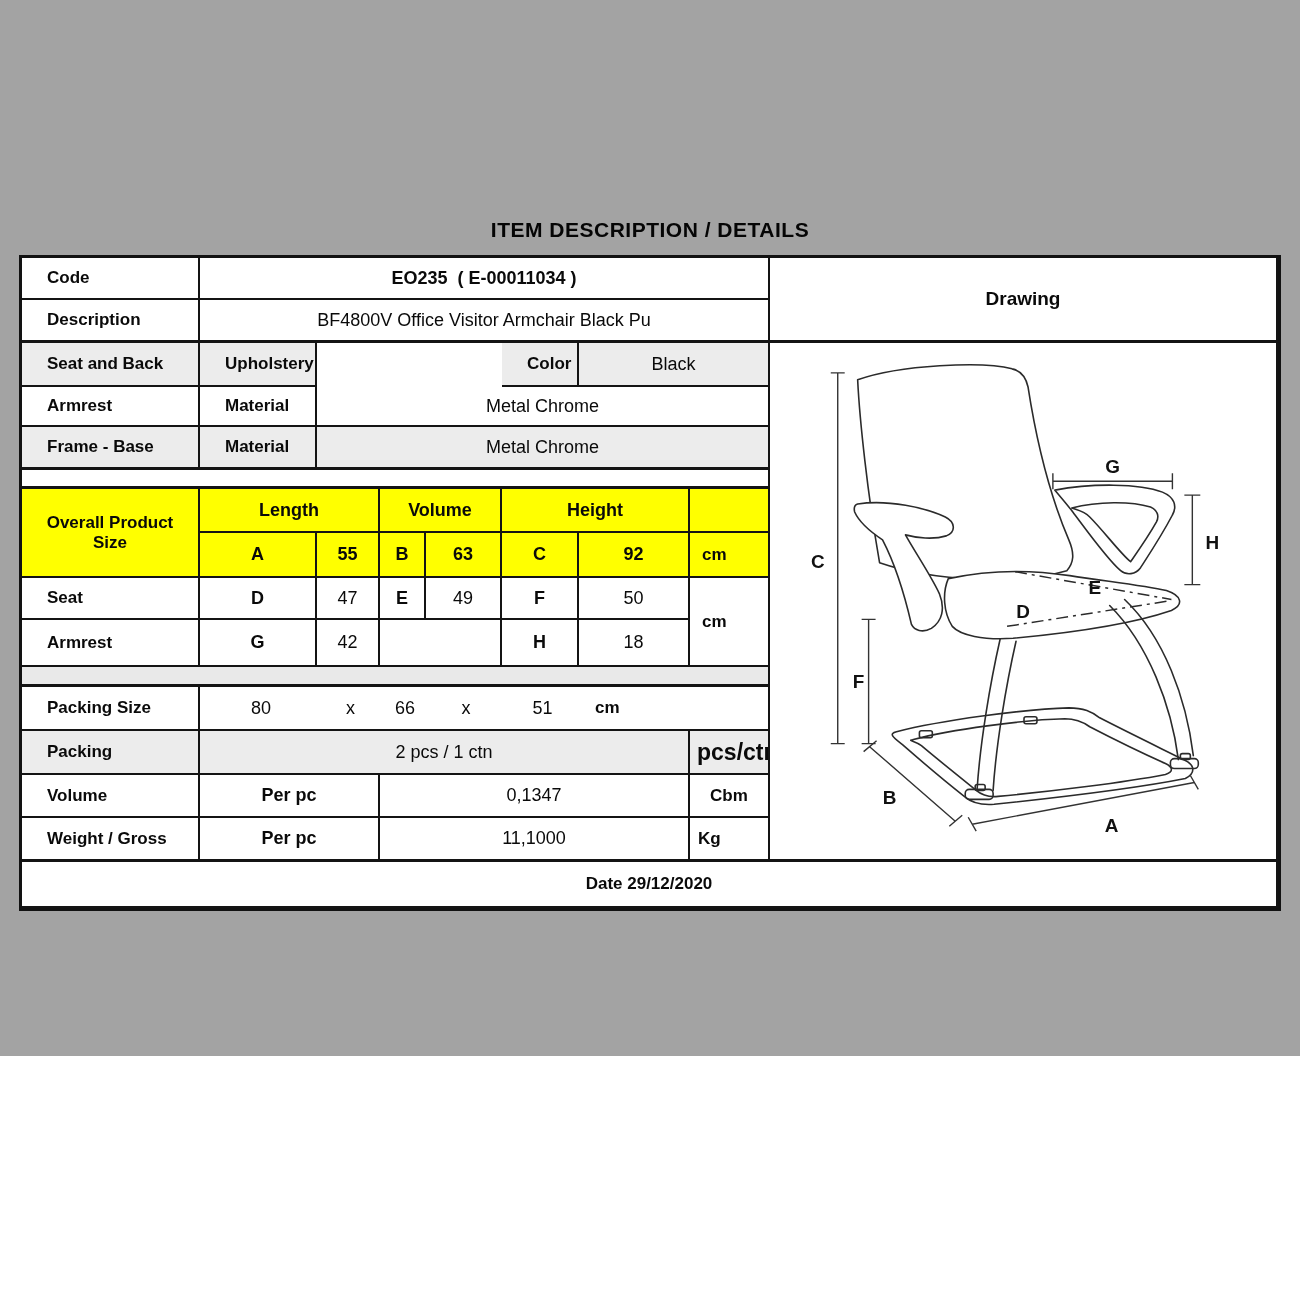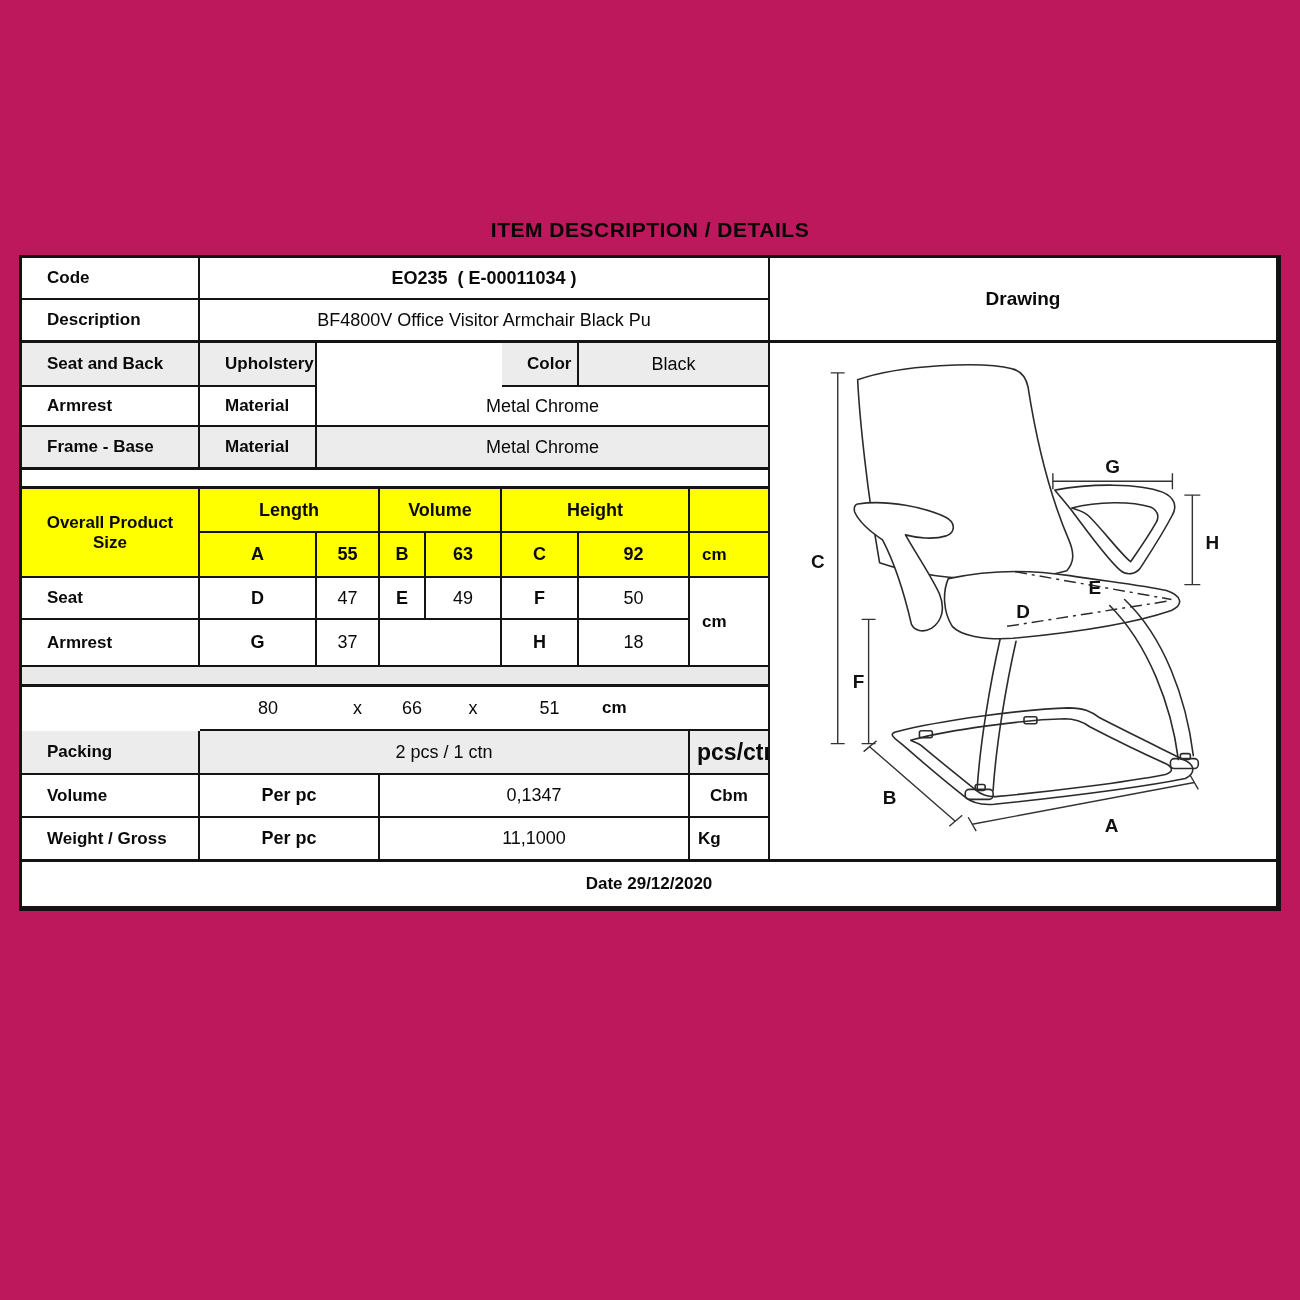--- a/index.html
+++ b/index.html
@@ -1,20 +1,20 @@
 <!DOCTYPE html>
 <html><head>
 <meta charset="utf-8">
 <style>
   * { box-sizing: border-box; margin: 0; padding: 0; }
   html,body { background:#ffffff; }
   .page {
     position: relative;
-    width: 1300px; height: 1300px;
-    background: #be185d;
+    width: 1300px; height: 1056px;
+    background: #a3a3a3;
     font-family: "Liberation Sans", sans-serif;
     color: #0a0a0a;
   }
   .title {
     position: absolute;
     top: 218px; left: 19px; width: 1262px;
     text-align: center;
     font-size: 21px; font-weight: bold;
     letter-spacing: 0.5px;
     color: #050505;
@@ -159,28 +159,29 @@
     <div class="cell b" style="grid-row:9;grid-column:2/3">D</div>
     <div class="cell" style="grid-row:9;grid-column:3/4">47</div>
     <div class="cell b" style="grid-row:9;grid-column:4/5">E</div>
     <div class="cell" style="grid-row:9;grid-column:5/6">49</div>
     <div class="cell b" style="grid-row:9;grid-column:6/7">F</div>
     <div class="cell" style="grid-row:9;grid-column:7/8">50</div>
     <div class="cell b left" style="grid-row:9/11;grid-column:8/9;font-size:17px">cm</div>
 
     <div class="cell lab" style="grid-row:10;grid-column:1/2">Armrest</div>
     <div class="cell b" style="grid-row:10;grid-column:2/3">G</div>
-    <div class="cell" style="grid-row:10;grid-column:3/4">37</div>
+    <div class="cell" style="grid-row:10;grid-column:3/4">42</div>
     <div class="cell" style="grid-row:10;grid-column:4/6"></div>
     <div class="cell b" style="grid-row:10;grid-column:6/7">H</div>
     <div class="cell" style="grid-row:10;grid-column:7/8">18</div>
 
     <div class="cell sepg bb3" style="grid-row:11;grid-column:1/9"></div>
 
-    <div class="cell" style="grid-row:12;grid-column:2/9;padding:10px">
+    <div class="cell lab" style="grid-row:12;grid-column:1/2">Packing Size</div>
+    <div class="cell" style="grid-row:12;grid-column:2/9;padding:3px">
       <div class="inner-grid">
         <span>80</span>
         <span>x</span>
         <span>66</span>
         <span>x</span>
         <span>51</span>
         <span class="u" style="font-size:17px">cm</span>
       </div>
     </div>
 

